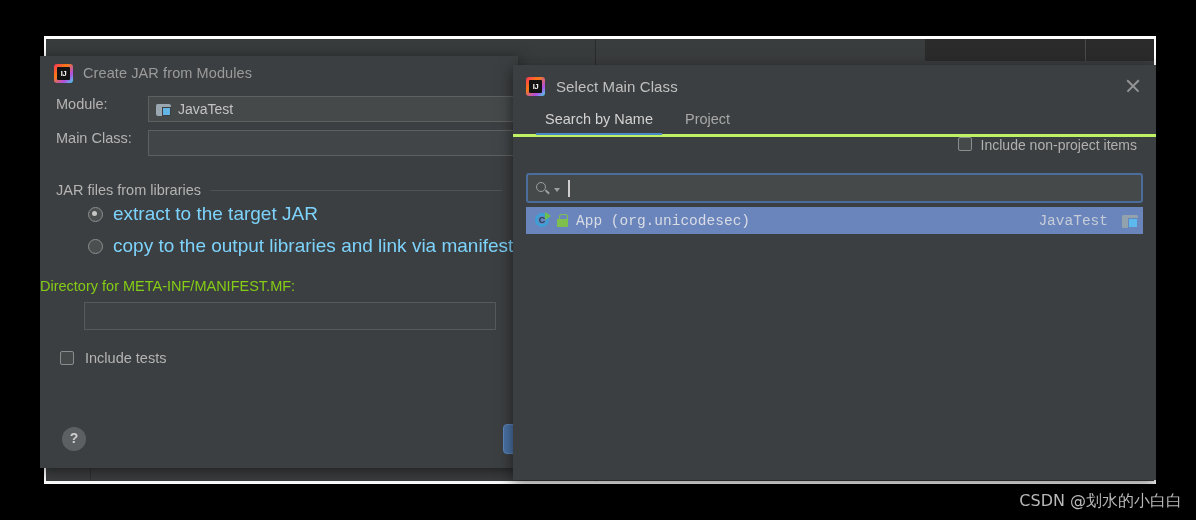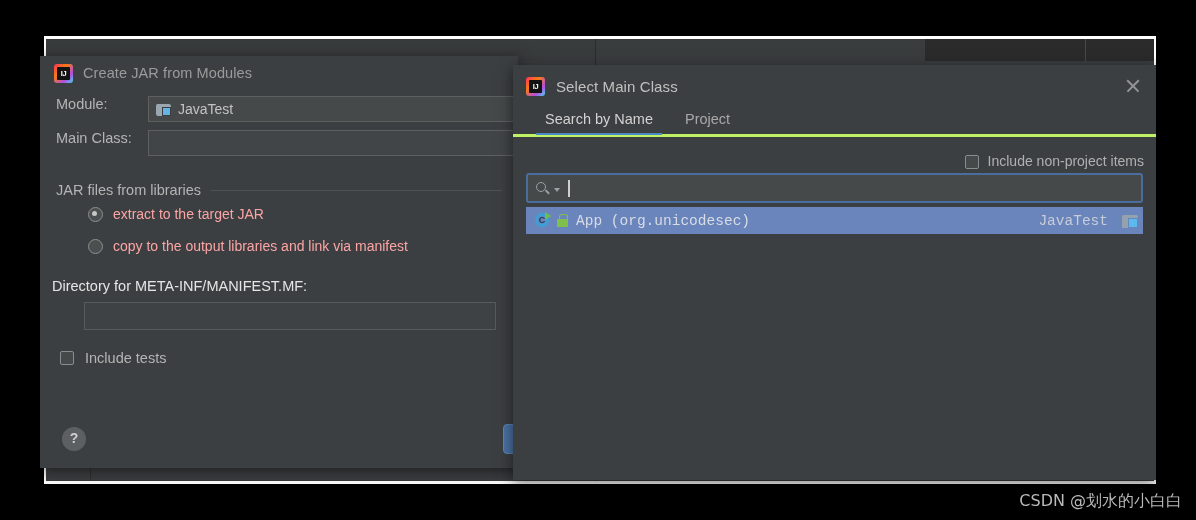--- a/index.html
+++ b/index.html
@@ -194,26 +194,26 @@
     flex: 0 0 auto;
   }
   .radio.checked::after {
     content: "";
     position: absolute;
     left: 3.3px; top: 3.3px;
     width: 5px; height: 5px;
     border-radius: 50%;
     background: #c6c6c6;
   }
-  .radio-label { font-size: 14px; color: #fca5a5; }
+  .radio-label { font-size: 19px; color: #7dd3fc; }
 
   .sec-label {
     font-size: 14.5px;
-    color: #e5e5e5;
-    padding: 16px 0 0 12px;
+    color: #84cc16;
+    padding: 16px 0 0 0;
   }
 
   .wide-field {
     margin: 8px 0 0 44px;
     height: 28px;
     background: #3e4244;
     border: 1px solid #575a5b;
     width: 412px;
   }
 
@@ -299,25 +299,25 @@
     content: "";
     position: absolute;
     left: 0; right: 0; bottom: -1px;
     height: 2.5px;
     background: #4a88c7;
   }
   .tab-spacer { width: 14px; }
 
   .np-row {
     display: flex;
-    align-items: flex-end;
+    align-items: flex-start;
     justify-content: flex-end;
     gap: 9px;
     height: 32px;
-    padding-right: 12px;
+    padding-right: 19px;
   }
   .np-label { font-size: 14px; color: #b0b0b0; }
 
   .search-wrap { padding: 4px 13px 0 13px; }
   .search-box {
     height: 30px;
     background: #45494a;
     border: 2px solid #4a6d9b;
     border-radius: 3px;
     display: flex;

